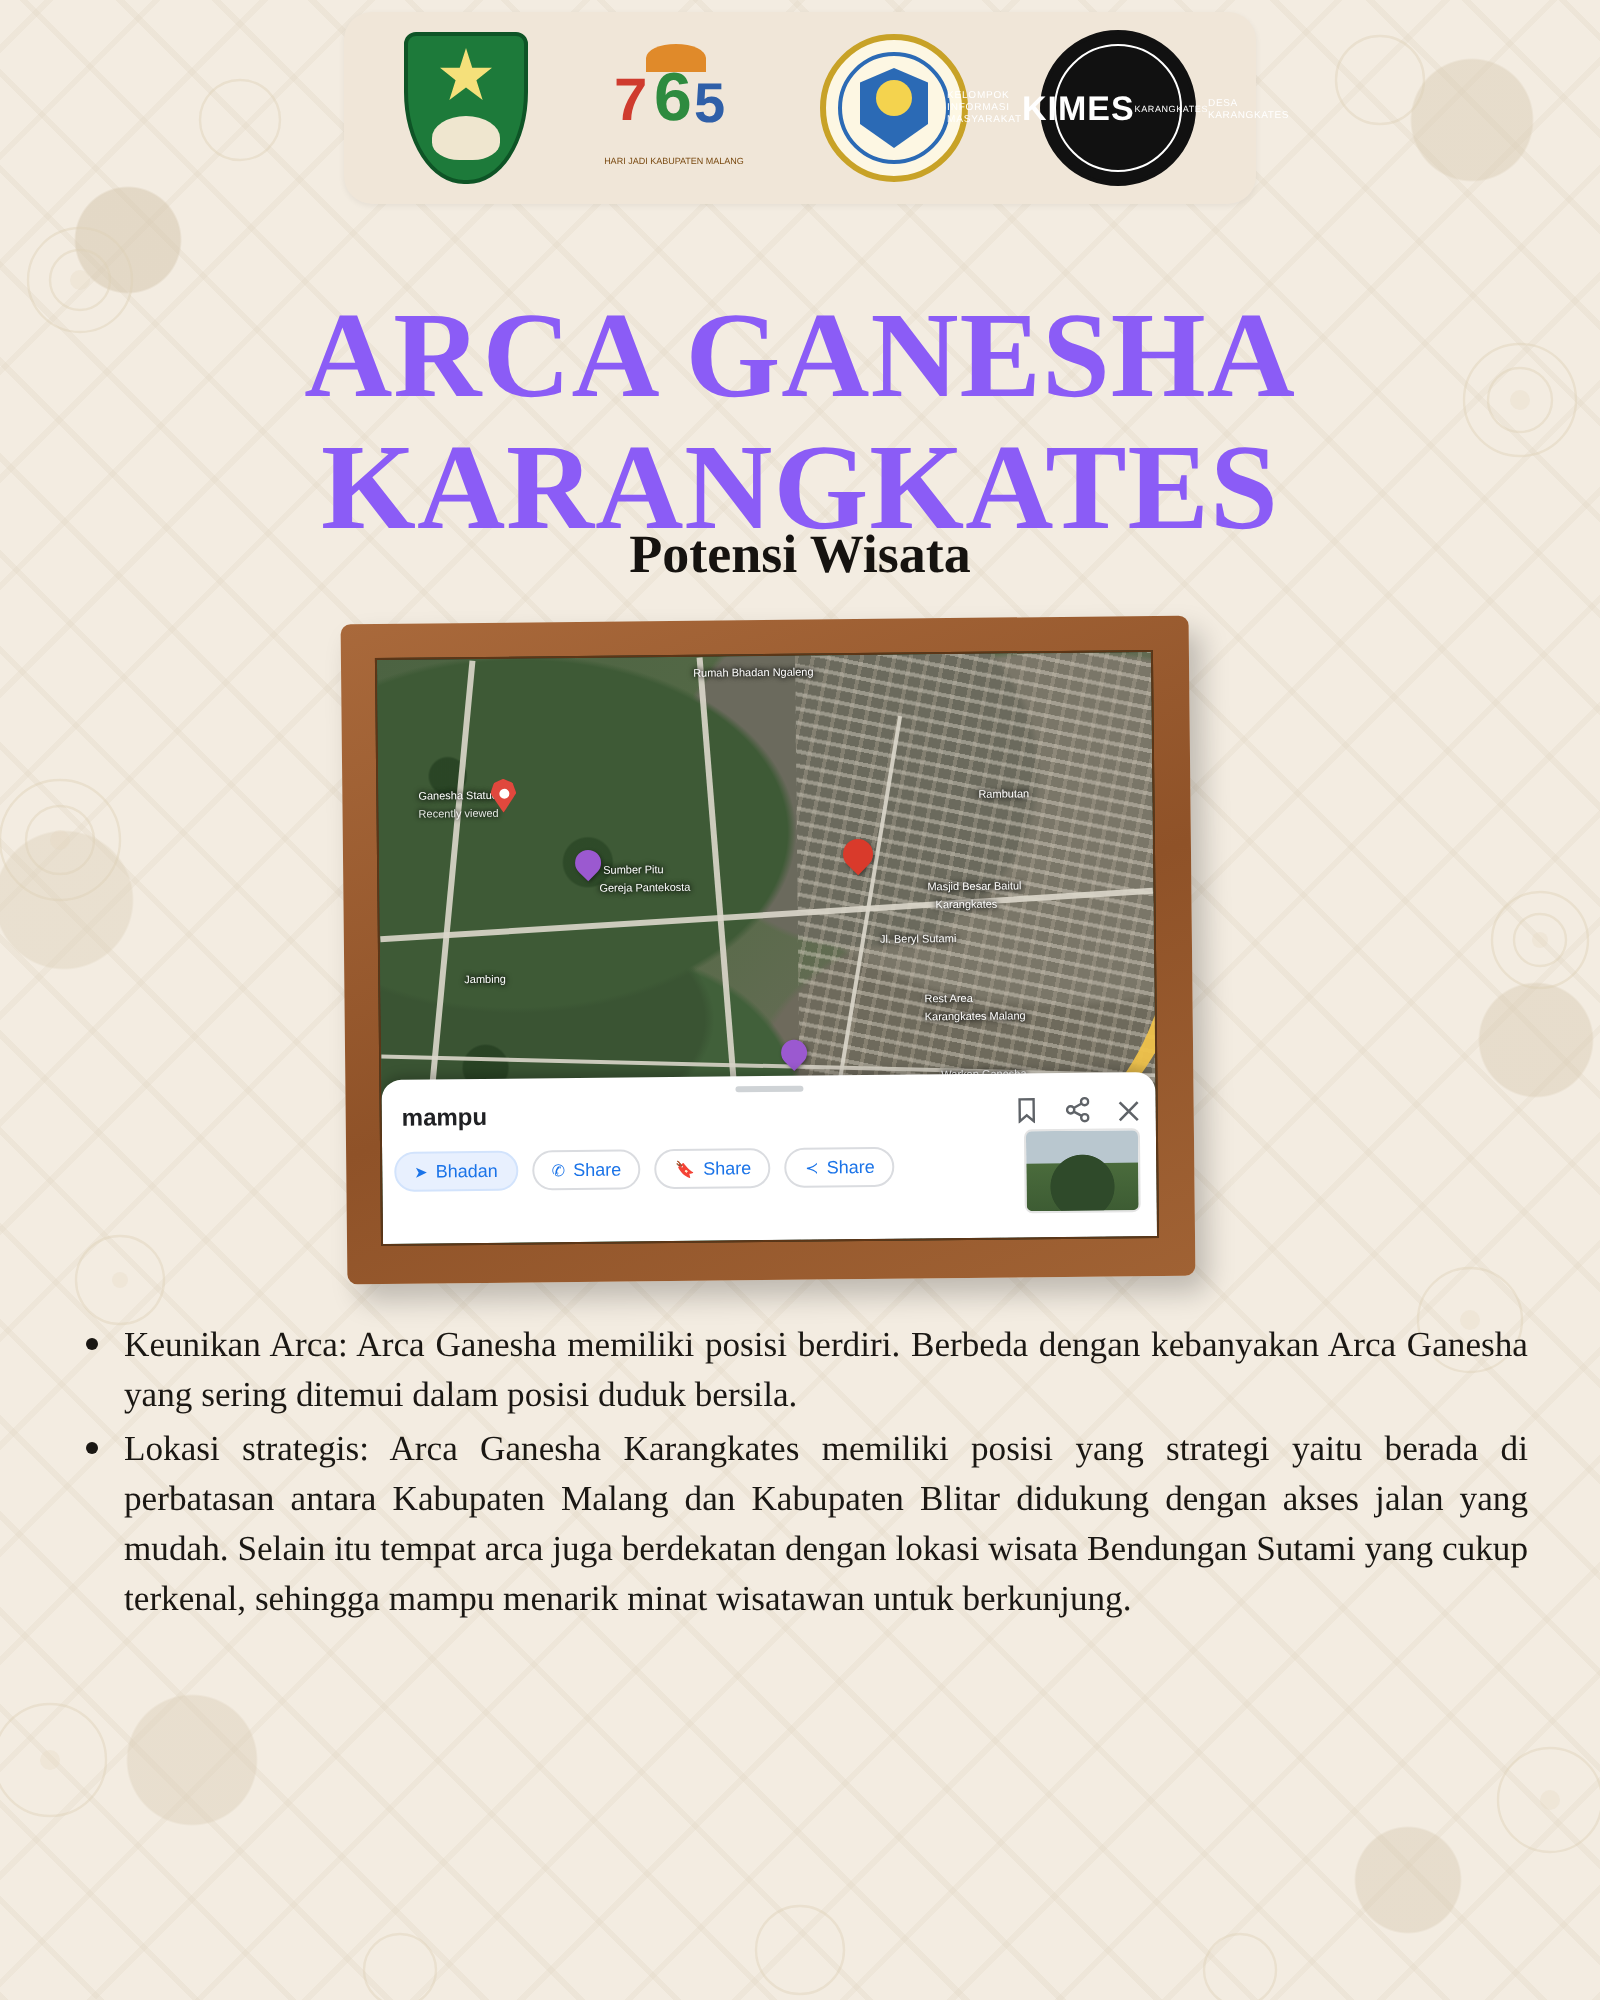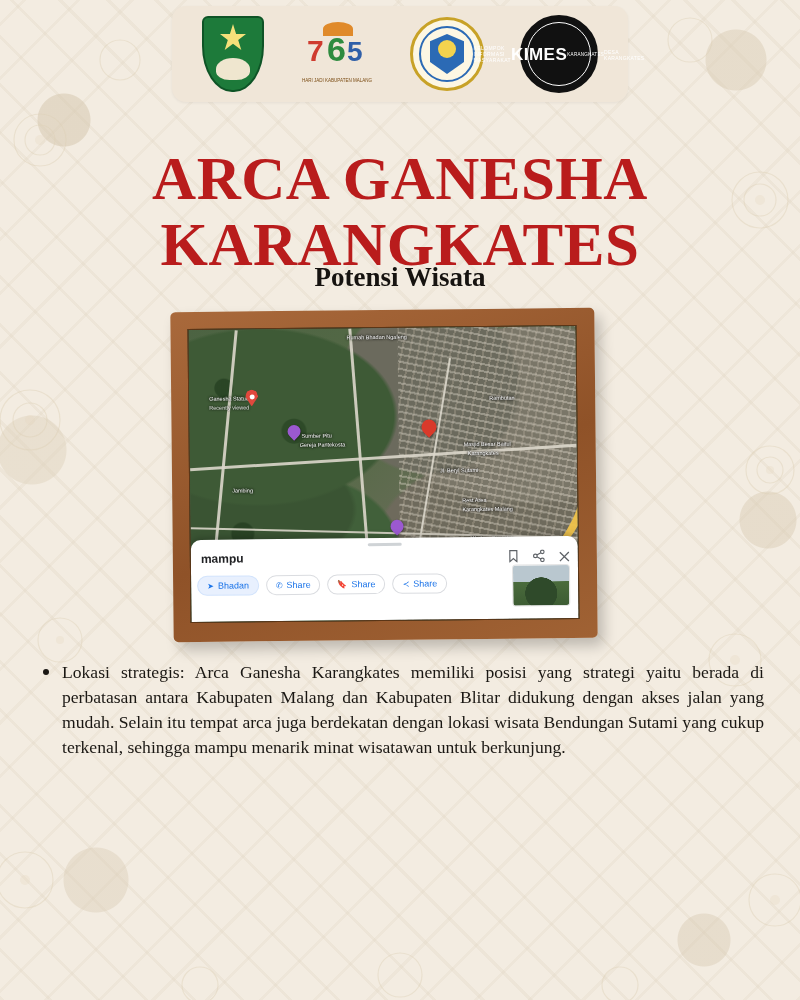--- a/index.html
+++ b/index.html
@@ -150,21 +150,21 @@
   
   .title {
     position: absolute;
     top: 108px; left: 0; width: 800px;
     text-align: center;
     font-family: "Liberation Serif", serif;
     font-weight: bold;
     font-size: 61px;
     line-height: 0.98;
     letter-spacing: .5px;
-    color: #b91c1c;
+    color: #8b5cf6;
   }
   .title .l2 { display: block; margin-top: 6px; }
 
   .subtitle {
     position: absolute;
     top: 262px; left: 0; width: 800px;
     text-align: center;
     font-family: Liberation Serif, serif;
     font-weight: bold;
     font-size: 27px;
@@ -505,16 +505,17 @@
           </div>
         </div>
 
         <div class="gm-thumb"></div>
       </div>
     </div>
   </div>
 
   <div class="content">
     <ul class="bullets">
+      <li>Keunikan Arca: Arca Ganesha memiliki posisi berdiri. Berbeda dengan kebanyakan Arca Ganesha yang sering ditemui dalam posisi duduk bersila.</li>
       <li>Lokasi strategis: Arca Ganesha Karangkates memiliki posisi yang strategi yaitu berada di perbatasan antara Kabupaten Malang dan Kabupaten Blitar didukung dengan akses jalan yang mudah. Selain itu tempat arca juga berdekatan dengan lokasi wisata Bendungan Sutami yang cukup terkenal, sehingga mampu menarik minat wisatawan untuk berkunjung.</li>
     </ul>
   </div>
 </div>
 
 </body></html>

